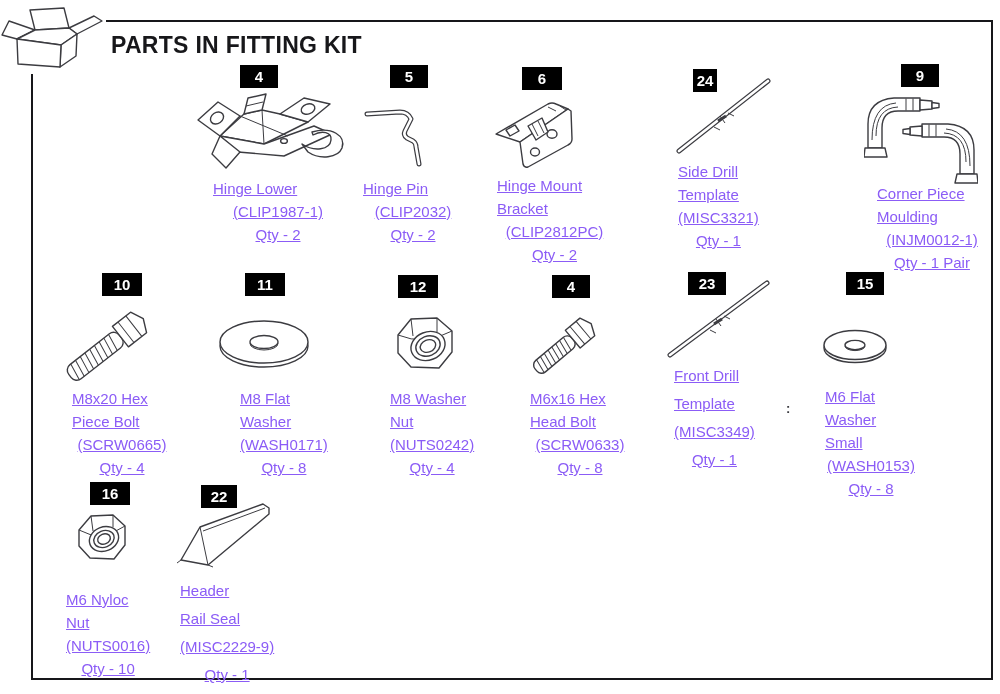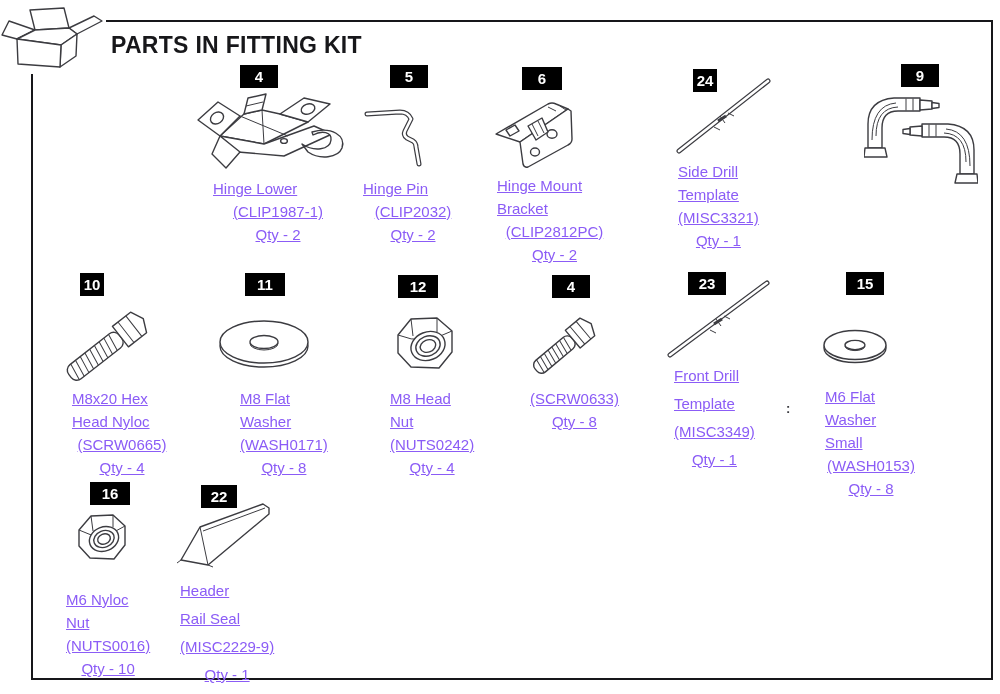--- a/index.html
+++ b/index.html
@@ -132,32 +132,37 @@
     </g>
     <g transform="translate(114,26) scale(-1,1)">
       <path class="fw" d="M4,58 L4,34 Q4,10 30,8 L56,8 L56,21 L34,21 Q18,21 18,38 L18,58 Z"></path>
       <path class="thin" d="M8,50 Q8,15 32,13 M12,46 Q12,18 34,17"></path>
       <path class="fw" d="M56,10 L68,11 L68,19 L56,20 Z"></path>
       <path class="fw" d="M68,12.5 L75,13.5 L75,17.5 L68,18.5 Z"></path>
       <path class="fw" d="M1,58 L21,58 L23,67 L0,67 Z"></path>
       <path class="thin" d="M42,8.5 L42,20.5 M49,8.5 L49,20.5"></path>
     </g>
   </svg>
-
-  <div class="badge" style="left:80px; top:273px; width:24px">10</div>
+  <div class="label" style="left:877px; top:182px">
+    <div class="nm" style="width:110px">Corner Piece Moulding</div>
+    <div class="cd">(INJM0012-1)</div>
+    <div class="qt">Qty - 1 Pair</div>
+  </div>
+
+  <div class="badge" style="left:102px; top:273px; width:40px">10</div>
   <svg class="art" style="left:58px; top:292px" width="102" height="96" viewBox="0 0 102 96">
     <g transform="translate(12,84) rotate(-38)">
       <rect class="fw" x="0" y="-9" width="64" height="18" rx="7"></rect>
       <path class="thin" d="M8,-9 L5,9 M14,-9 L11,9 M20,-9 L17,9 M26,-9 L23,9 M32,-9 L29,9 M38,-9 L35,9 M44,-9 L41,9 M50,-9 L47,9 M56,-9 L53,9"></path>
       <path class="fw" d="M64,-13 L87,-13 L93,0 L87,13 L64,13 Z"></path>
       <path class="thin" d="M71,-13 L71,13 M81,-13 L81,13"></path>
     </g>
   </svg>
   <div class="label" style="left:72px; top:387px">
-    <div class="nm" style="width:100px">M8x20 Hex Head Nyloc</div>
+    <div class="nm" style="width:100px">M8x20 Hex Piece Bolt</div>
     <div class="cd">(SCRW0665)</div>
     <div class="qt">Qty - 4</div>
   </div>
 
   <div class="badge" style="left:245px; top:273px; width:40px">11</div>
   <svg class="art" style="left:216px; top:316px" width="96" height="56" viewBox="0 0 96 56">
     <ellipse class="fw" cx="48" cy="30" rx="44" ry="21"></ellipse>
     <ellipse class="fw" cx="48" cy="26" rx="44" ry="21"></ellipse>
     <ellipse class="fw" cx="48" cy="26" rx="14" ry="6.5"></ellipse>
     <path class="thin" d="M34,27.5 A14,6.5 0 0 0 62,27.5"></path>
@@ -170,35 +175,36 @@
 
   <div class="badge" style="left:398px; top:275px; width:40px">12</div>
   <svg class="art" style="left:392px; top:312px" width="66" height="64" viewBox="0 0 66 64">
     <path class="fw" d="M6,23 L19,7 L45,6 L60,19 L60,40 L47,56 L19,55 L6,41 Z"></path>
     <path class="thin" d="M19,7 L21,24 M45,6 L45,20 M6,23 Q32,34 60,19"></path>
     <ellipse class="fw" cx="36" cy="34" rx="17.5" ry="14" transform="rotate(-22 36 34)"></ellipse>
     <ellipse class="fw" cx="36" cy="34" rx="12.5" ry="9.8" transform="rotate(-22 36 34)"></ellipse>
     <ellipse class="fw" cx="36" cy="34" rx="8" ry="6" transform="rotate(-22 36 34)"></ellipse>
   </svg>
   <div class="label" style="left:390px; top:387px">
-    <div class="nm" style="width:78px">M8 Head Nut</div>
+    <div class="nm" style="width:78px">M8 Washer Nut</div>
     <div class="cd">(NUTS0242)</div>
     <div class="qt">Qty - 4</div>
   </div>
 
   <div class="badge" style="left:552px; top:275px; width:38px">4</div>
   <svg class="art" style="left:526px; top:300px" width="78" height="82" viewBox="0 0 78 82">
     <g transform="translate(10,70) rotate(-40)">
       <rect class="fw" x="0" y="-7.5" width="48" height="15" rx="6"></rect>
       <path class="thin" d="M7,-7.5 L4.5,7.5 M12,-7.5 L9.5,7.5 M17,-7.5 L14.5,7.5 M22,-7.5 L19.5,7.5 M27,-7.5 L24.5,7.5 M32,-7.5 L29.5,7.5 M37,-7.5 L34.5,7.5 M42,-7.5 L39.5,7.5"></path>
       <path class="fw" d="M48,-11.5 L67,-11.5 L72,0 L67,11.5 L48,11.5 Z"></path>
       <path class="thin" d="M54,-11.5 L54,11.5 M62,-11.5 L62,11.5"></path>
     </g>
   </svg>
   <div class="label" style="left:530px; top:387px">
+    <div class="nm" style="width:100px">M6x16 Hex Head Bolt</div>
     <div class="cd">(SCRW0633)</div>
     <div class="qt">Qty - 8</div>
   </div>
 
   <div class="badge" style="left:688px; top:272px; width:38px">23</div>
   <svg class="art" style="left:663px; top:276px" width="112" height="86" viewBox="0 0 112 86">
     <path class="wire-o" d="M7,79 L104,7"></path>
     <path class="wire-i" d="M7,79 L104,7"></path>
     <path d="M51,48 L59,43" stroke="#3c3c41" stroke-width="3" fill="none"></path>
     <path class="thin" d="M47,54 L53,57 M61,40 L67,43 M53,43 L58,50"></path>

